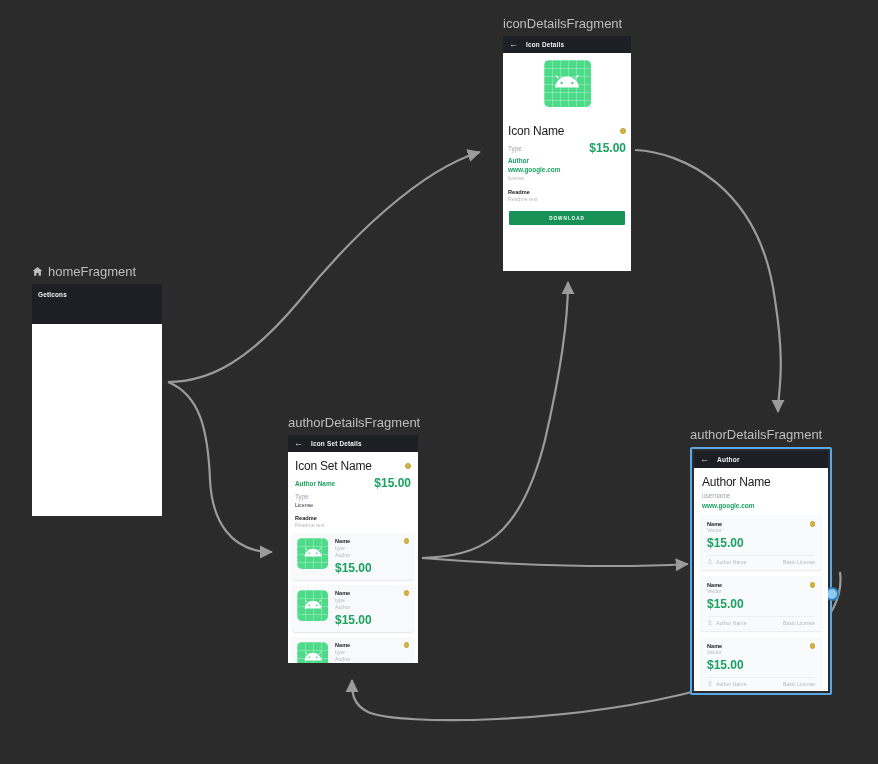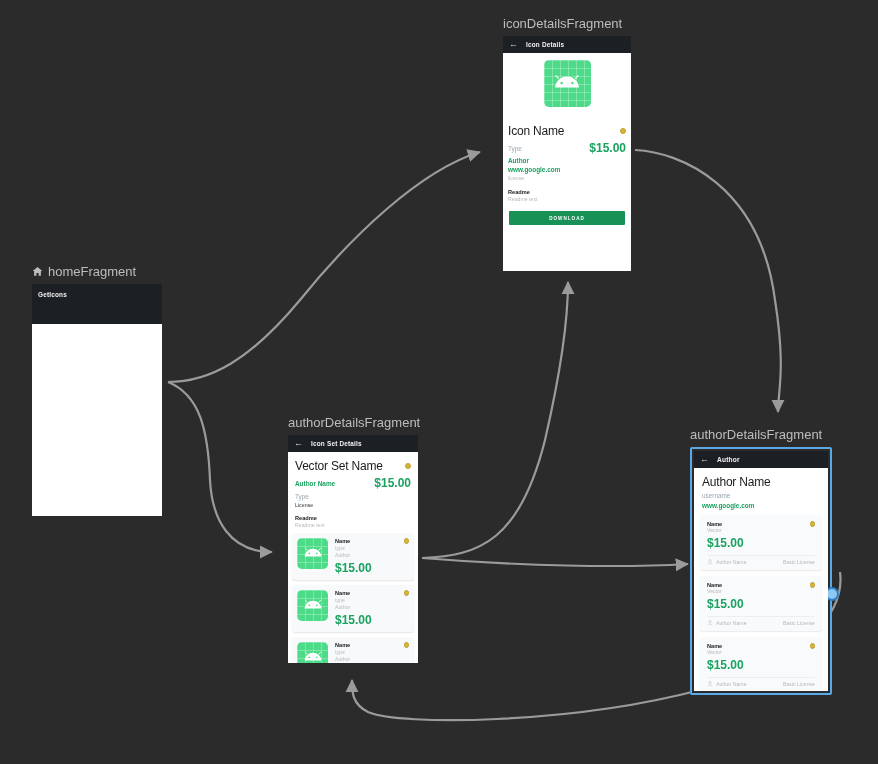--- a/index.html
+++ b/index.html
@@ -192,21 +192,21 @@
     <div class="node-label">
       <span>authorDetailsFragment</span>
     </div>
     <div class="screen">
       <div class="toolbar">
         <span class="tb-back">←</span>
         <span class="tb-title">Icon Set Details</span>
       </div>
       <div class="isd-head">
         <div class="isd-row">
-          <span class="h-title">Vector Set Name</span>
+          <span class="h-title">Icon Set Name</span>
           <span class="badge"></span>
         </div>
         <div class="isd-row" style="margin-top:3px;">
           <span class="t-green">Author Name</span>
           <span class="price">$15.00</span>
         </div>
         <div class="t-grey" style="margin-top:3px;">Type</div>
         <div class="t-dark" style="margin-top:2px;">License</div>
         <div class="t-dark-b" style="margin-top:7px;">Readme</div>
         <div class="t-faint" style="margin-top:1px;">Readme text</div>

